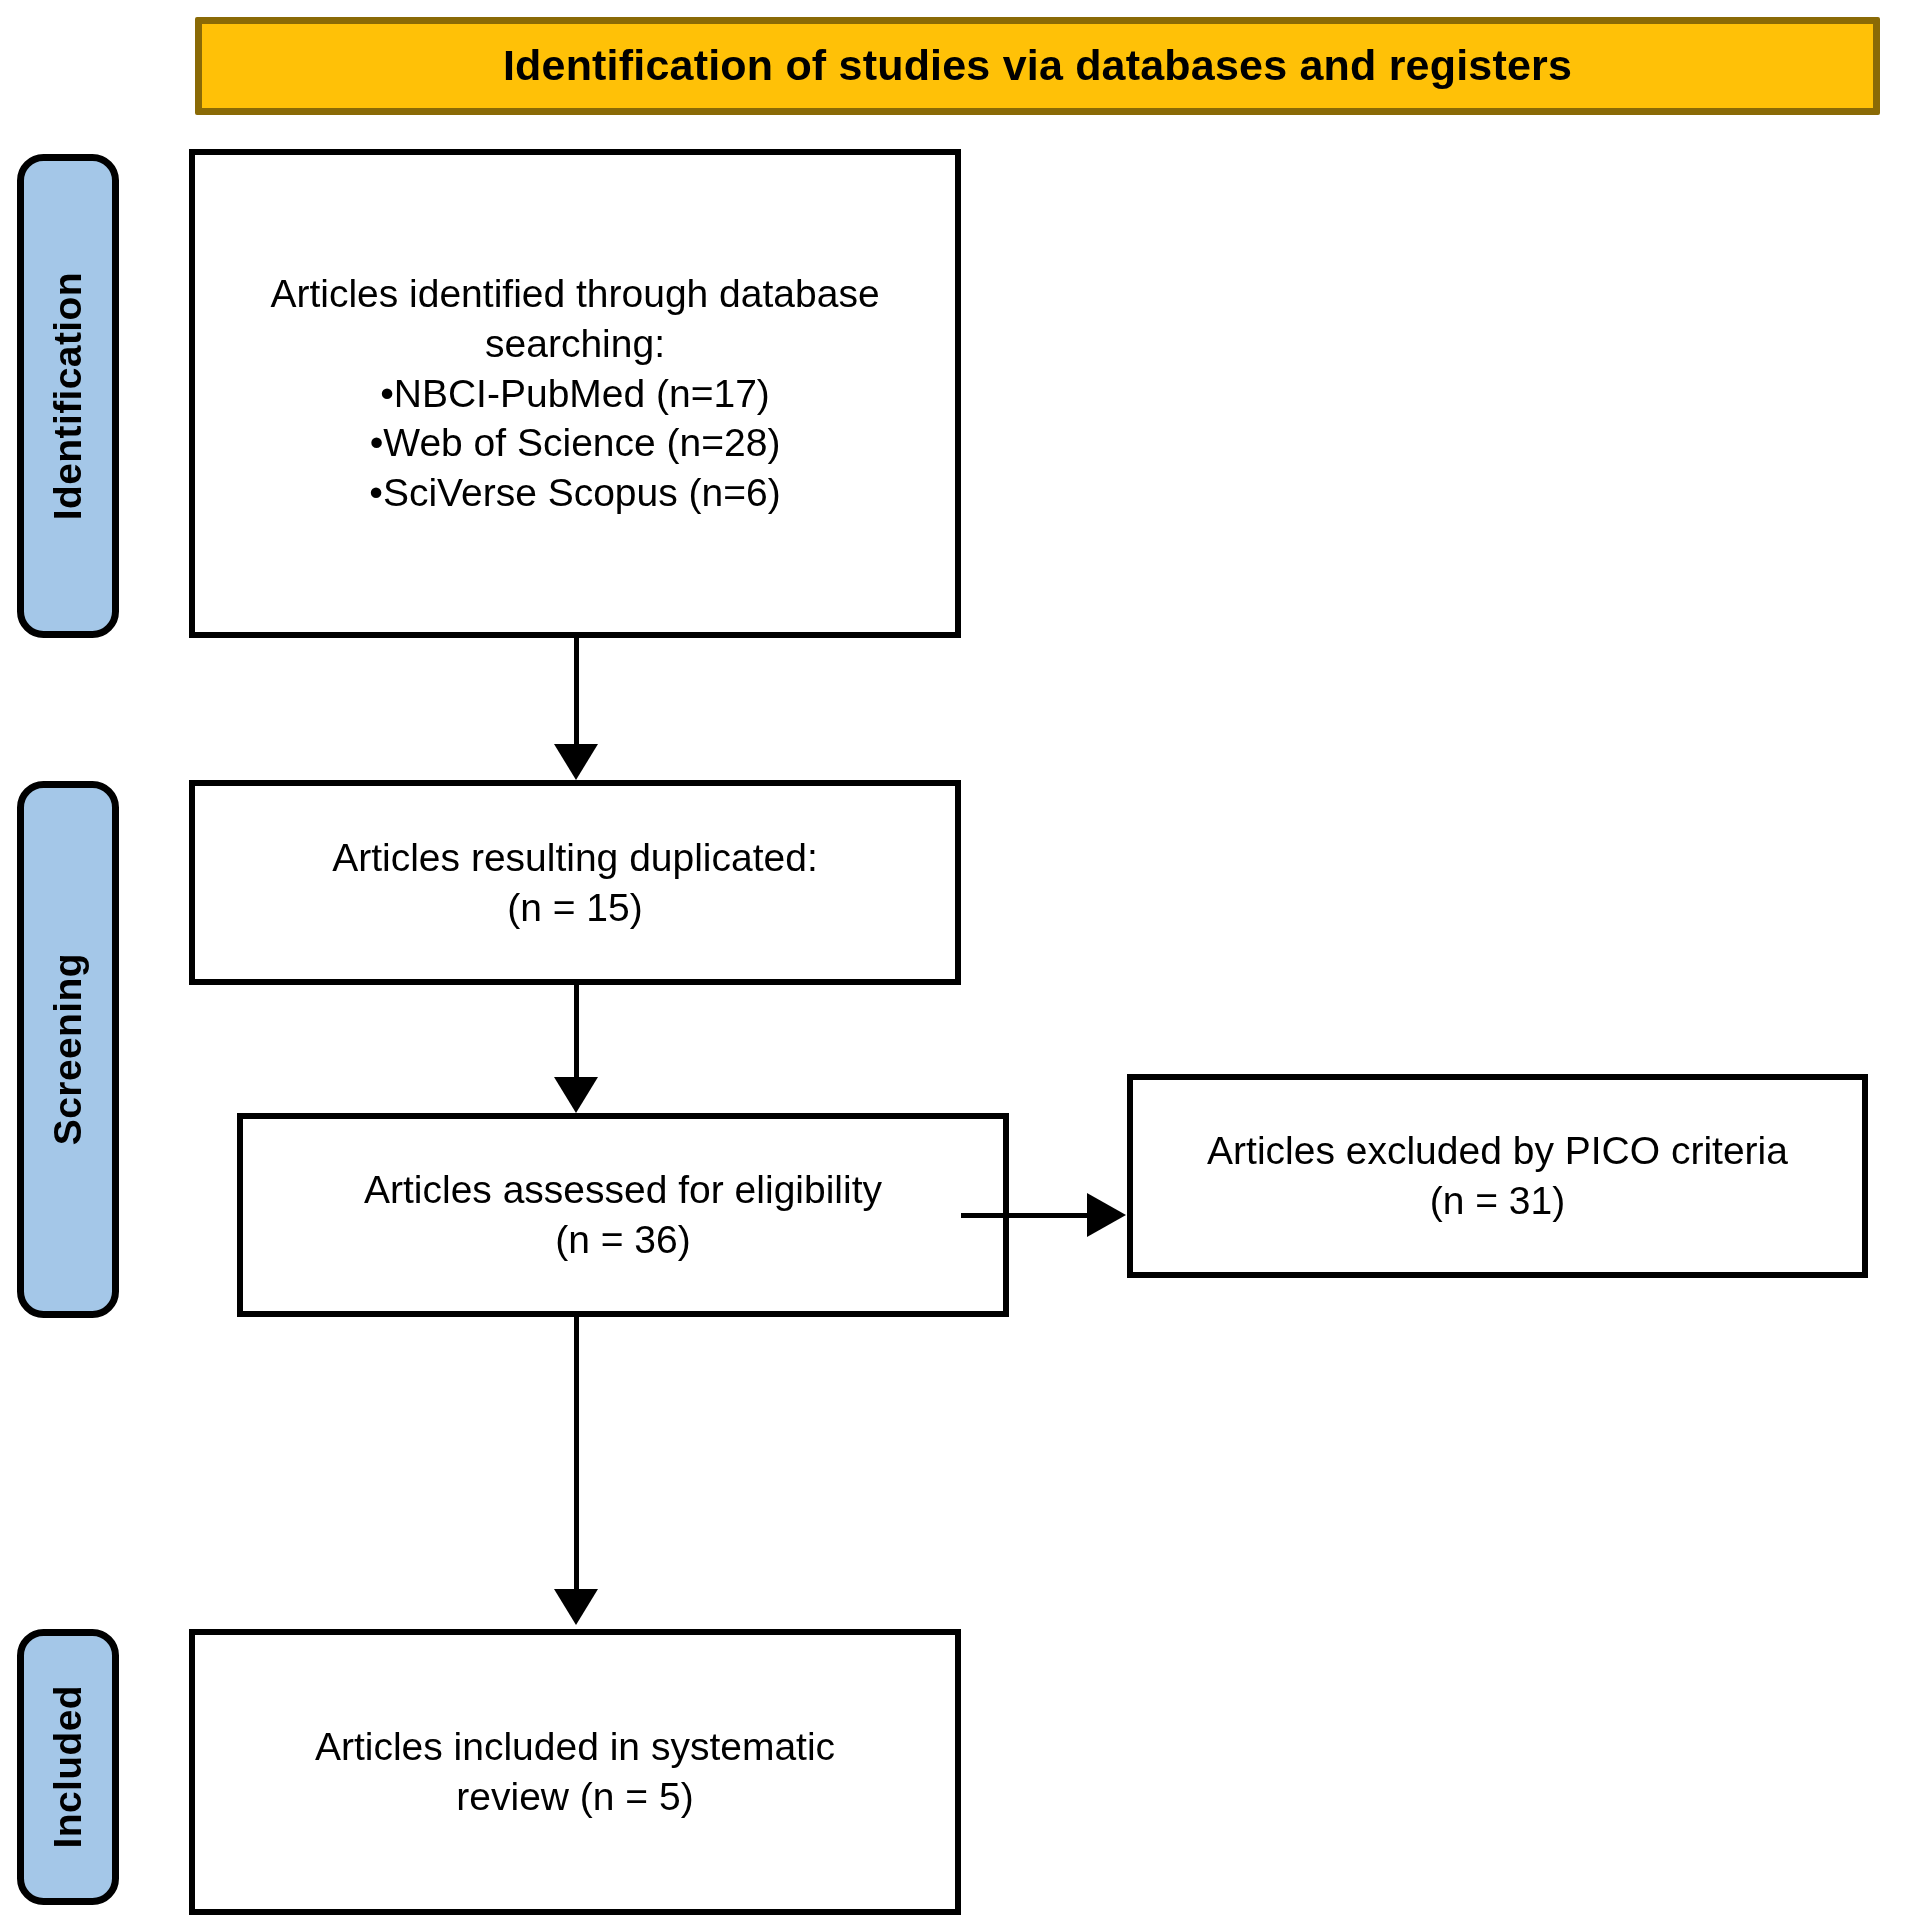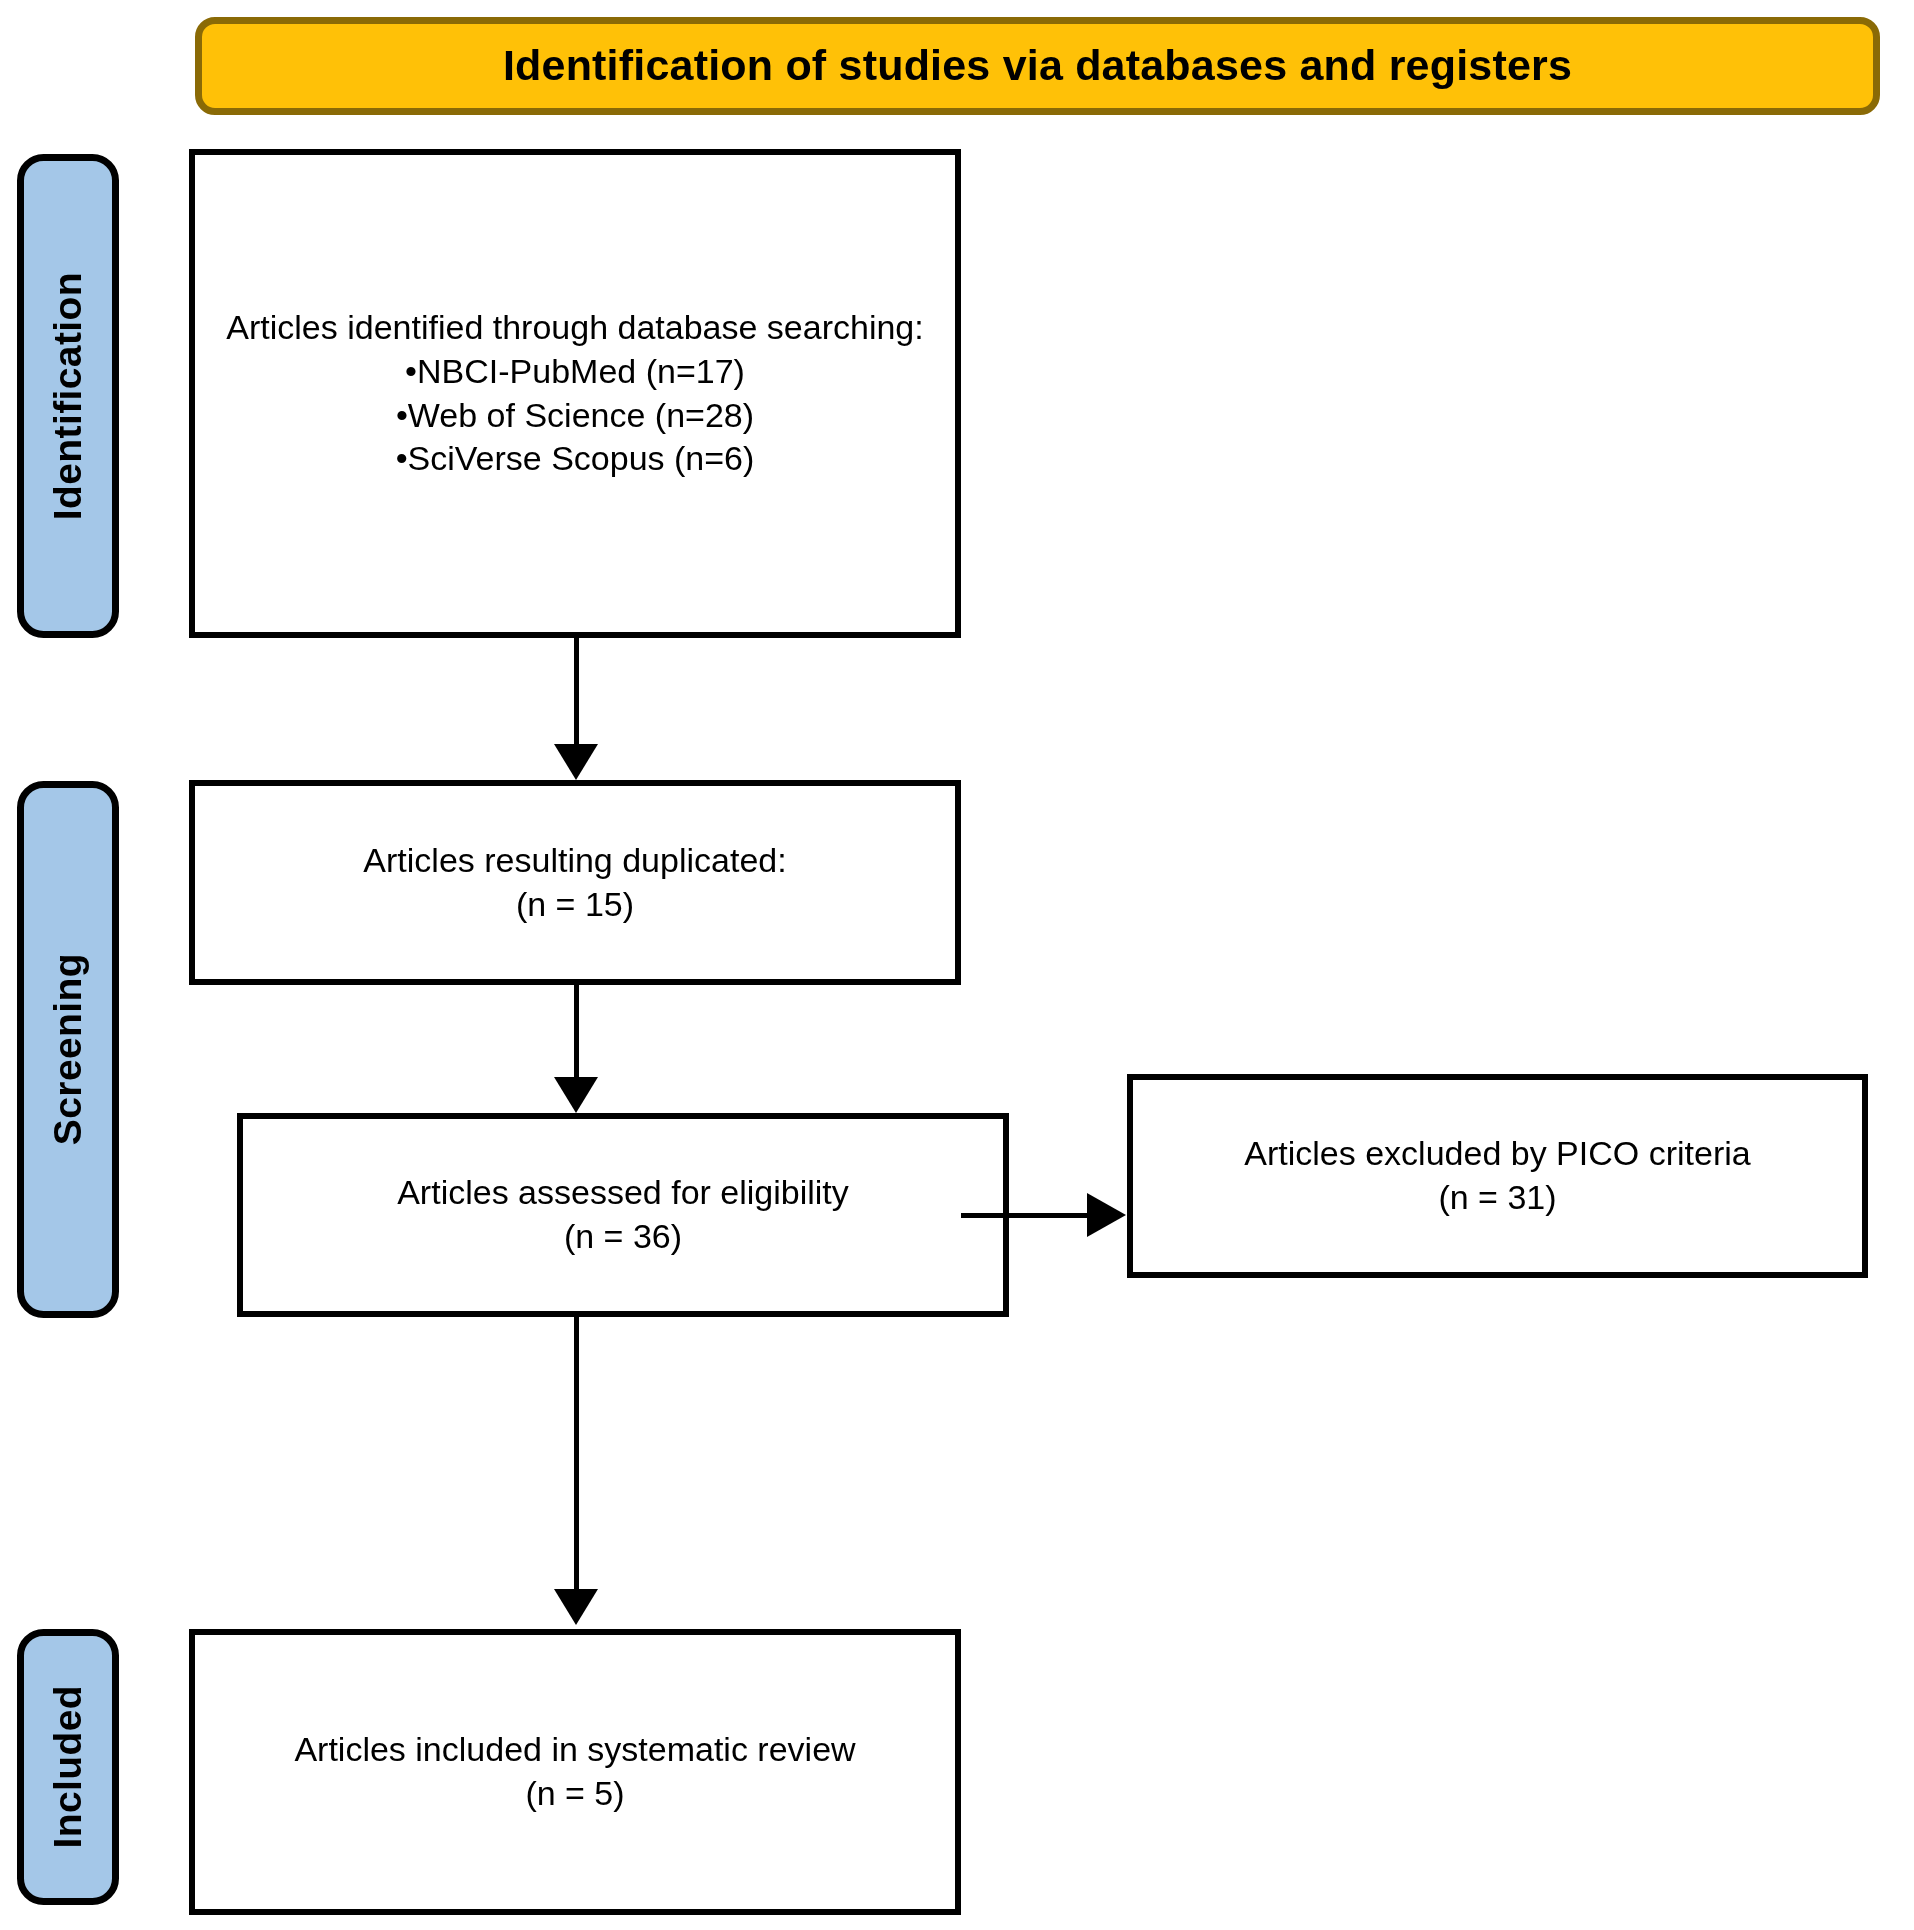--- a/index.html
+++ b/index.html
@@ -19,21 +19,21 @@
 
   
   .banner {
     position: absolute;
     left: 195px;
     top: 17px;
     width: 1685px;
     height: 98px;
     background: #FFC107;
     border: 7px solid #8A6A06;
-    border-radius: 20px;
+    border-radius: 2px;
     box-sizing: border-box;
     display: flex;
     align-items: center;
     justify-content: center;
   }
   .banner-text {
     font-size: 43px;
     font-weight: bold;
     color: #000000;
     letter-spacing: 0.2px;
@@ -71,21 +71,21 @@
   .box {
     position: absolute;
     background: #ffffff;
     border: 6.2px solid #000000;
     box-sizing: border-box;
     display: flex;
     align-items: center;
     justify-content: center;
   }
   .box-text {
-    font-size: 34px;
+    font-size: 39px;
     color: #000000;
     text-align: center;
     line-height: 1.28;
     padding: 0 26px;
   }
 
   #box-identified { left: 189px;  top: 149px;  width: 772px;  height: 489px; }
   #box-duplicated { left: 189px;  top: 780px; width: 772px;  height: 205px; }
   #box-eligibility{ left: 189px;  top: 1113px; width: 772px;  height: 204px; margin-left: 48px; }
   #box-excluded   { left: 1127px; top: 1074px; width: 741px;  height: 204px; }

